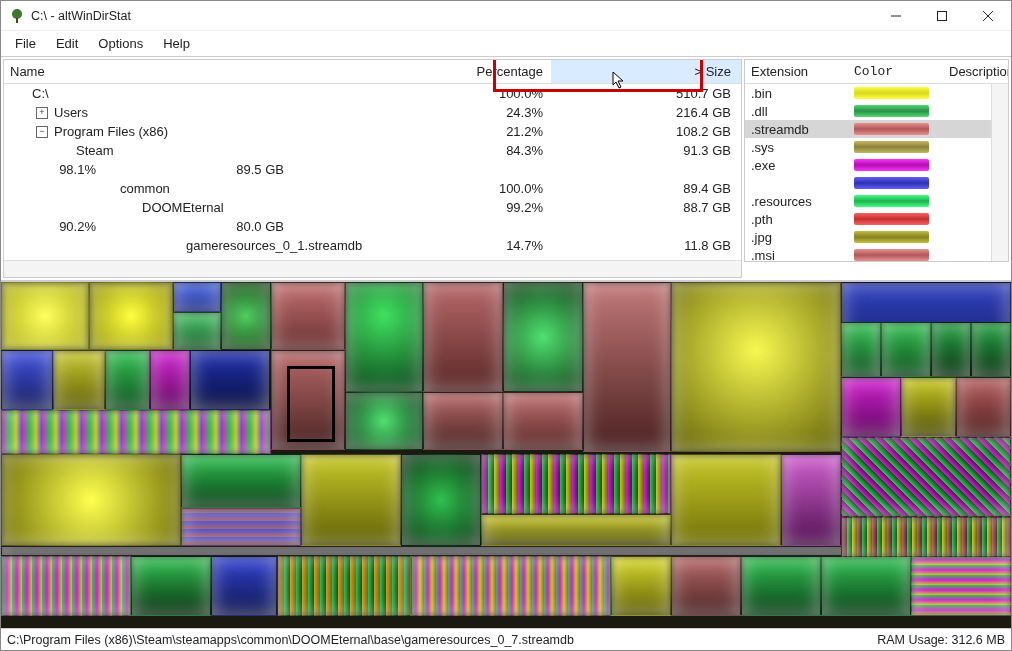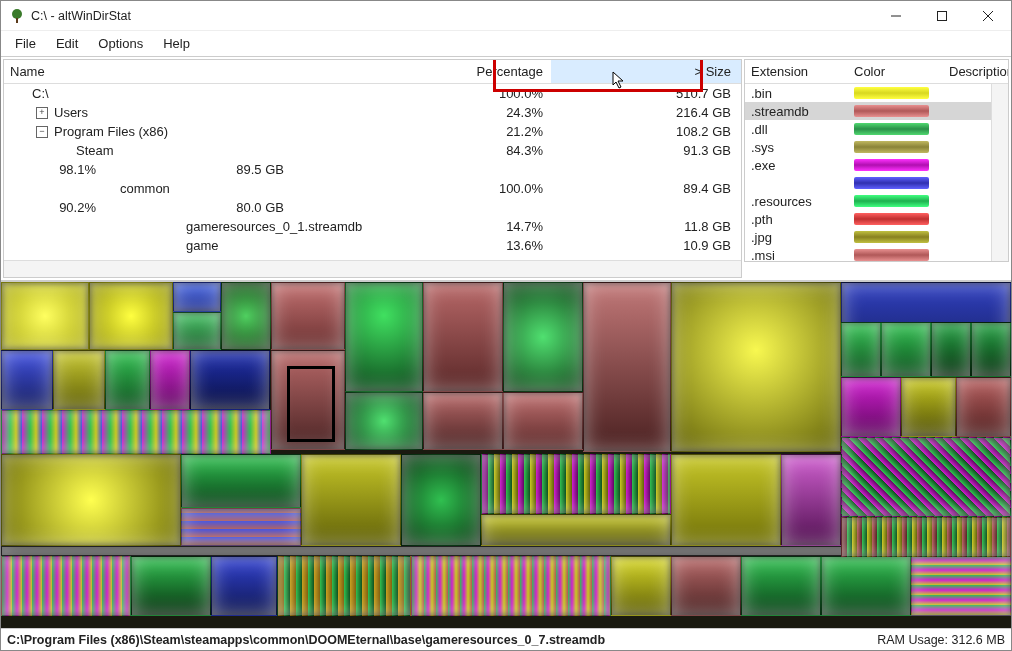--- a/index.html
+++ b/index.html
@@ -105,21 +105,21 @@
   overflow: hidden;
 }
 .ext-header {
   display: flex;
   height: 24px;
   border-bottom: 1px solid #ddd;
   align-items: center;
   font-size: 13px;
 }
 .ext-header .ecol-ext { width: 105px; padding-left: 6px; }
-.ext-header .ecol-color { width: 95px; padding-left: 4px; }
+.ext-header .ecol-color { width: 95px; padding-left: 4px; font-family: Liberation Mono, monospace; }
 .ext-header .ecol-desc { flex: 1; padding-left: 4px; overflow: hidden; }
 .ext-body { flex: 1; overflow: hidden; }
 .ext-row {
   display: flex;
   height: 18px;
   align-items: center;
   font-size: 13px;
 }
 .ext-row.selected { background: #d6d6d6; }
 .ext-row .ecol-ext { width: 105px; padding-left: 6px; }
@@ -153,21 +153,21 @@
 }
 .statusbar {
   height: 22px;
   border-top: 1px solid #ccc;
   display: flex;
   align-items: center;
   font-size: 12.5px;
   padding: 0 6px;
   background: #fff;
 }
-.statusbar .path { flex: 1; font-weight: bold; }
+.statusbar .path { flex: 1; }
 .cursor-icon {
   position: absolute;
   z-index: 20;
   pointer-events: none;
 }
 </style>
 </head>
 <body>
 
 <div class="titlebar">
@@ -255,20 +255,28 @@
         </div>
         <div class="tree-row">
           <div class="col-name" style="padding-left: 98px;">
             <span style="display: inline-block; width: 18px;"></span>
             <span>common</span>
           </div>
           <div class="col-pct">100.0%</div>
           <div class="col-size">89.4 GB</div>
         </div>
         <div class="tree-row">
+          <div class="col-name" style="padding-left: 120px;">
+            <span style="display: inline-block; width: 18px;"></span>
+            <span>DOOMEternal</span>
+          </div>
+          <div class="col-pct">99.2%</div>
+          <div class="col-size">88.7 GB</div>
+        </div>
+        <div class="tree-row">
           <div class="col-pct">90.2%</div>
           <div class="col-size">80.0 GB</div>
         </div>
         <div class="tree-row">
           <div class="col-name" style="padding-left: 164px;">
             <span style="display: inline-block; width: 18px;"></span>
             <span>gameresources_0_1.streamdb</span>
           </div>
           <div class="col-pct">14.7%</div>
           <div class="col-size">11.8 GB</div>
@@ -293,31 +301,31 @@
     </div>
     <div style="display:flex;flex:1;overflow:hidden">
       <div class="ext-body" id="ext-body" style="flex:1">
           <div class="ext-row">
             <div class="ecol-ext">.bin</div>
             <div class="ecol-color">
               <div class="swatch" style="background: linear-gradient(rgb(255, 255, 64), rgb(216, 216, 32), rgb(255, 255, 64));"></div>
             </div>
             <div class="ecol-desc"></div>
           </div>
+          <div class="ext-row">
+            <div class="ecol-ext">.dll</div>
+            <div class="ecol-color">
+              <div class="swatch" style="background: linear-gradient(rgb(80, 216, 112), rgb(42, 144, 72), rgb(80, 216, 112));"></div>
+            </div>
+            <div class="ecol-desc"></div>
+          </div>
           <div class="ext-row selected">
             <div class="ecol-ext">.streamdb</div>
             <div class="ecol-color">
               <div class="swatch" style="background: linear-gradient(rgb(232, 144, 144), rgb(176, 88, 88), rgb(232, 144, 144));"></div>
-            </div>
-            <div class="ecol-desc"></div>
-          </div>
-          <div class="ext-row">
-            <div class="ecol-ext">.dll</div>
-            <div class="ecol-color">
-              <div class="swatch" style="background: linear-gradient(rgb(80, 216, 112), rgb(42, 144, 72), rgb(80, 216, 112));"></div>
             </div>
             <div class="ecol-desc"></div>
           </div>
           <div class="ext-row">
             <div class="ecol-ext">.sys</div>
             <div class="ecol-color">
               <div class="swatch" style="background: linear-gradient(rgb(192, 184, 96), rgb(138, 131, 56), rgb(192, 184, 96));"></div>
             </div>
             <div class="ecol-desc"></div>
           </div>

